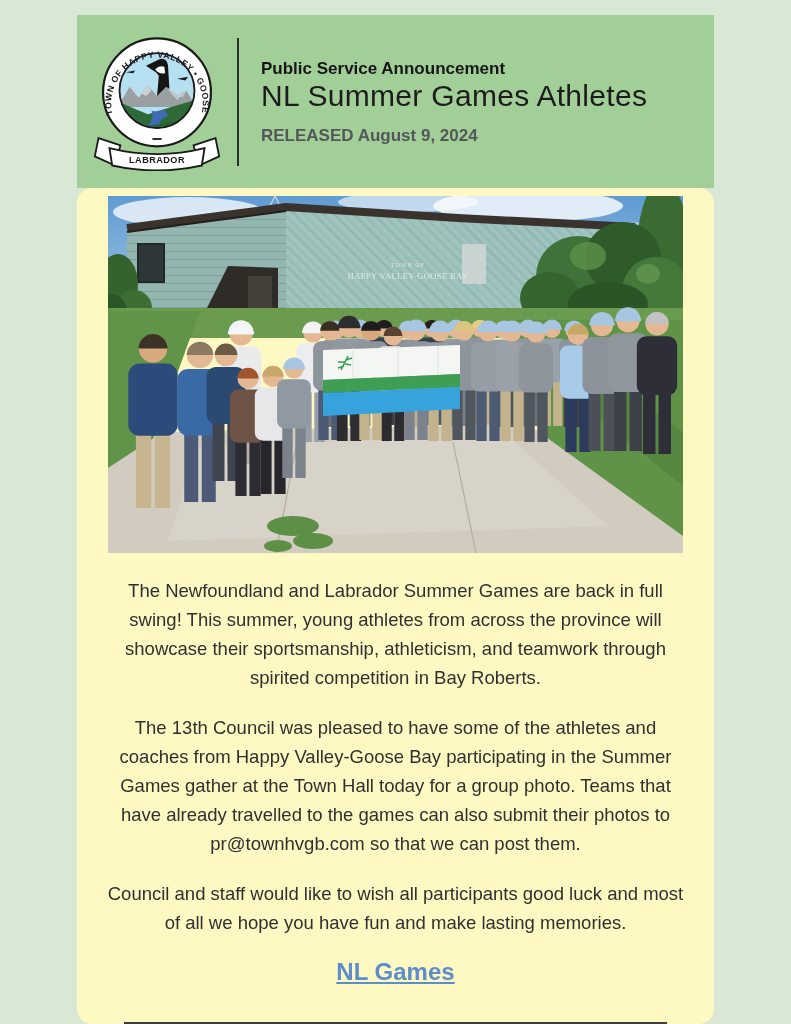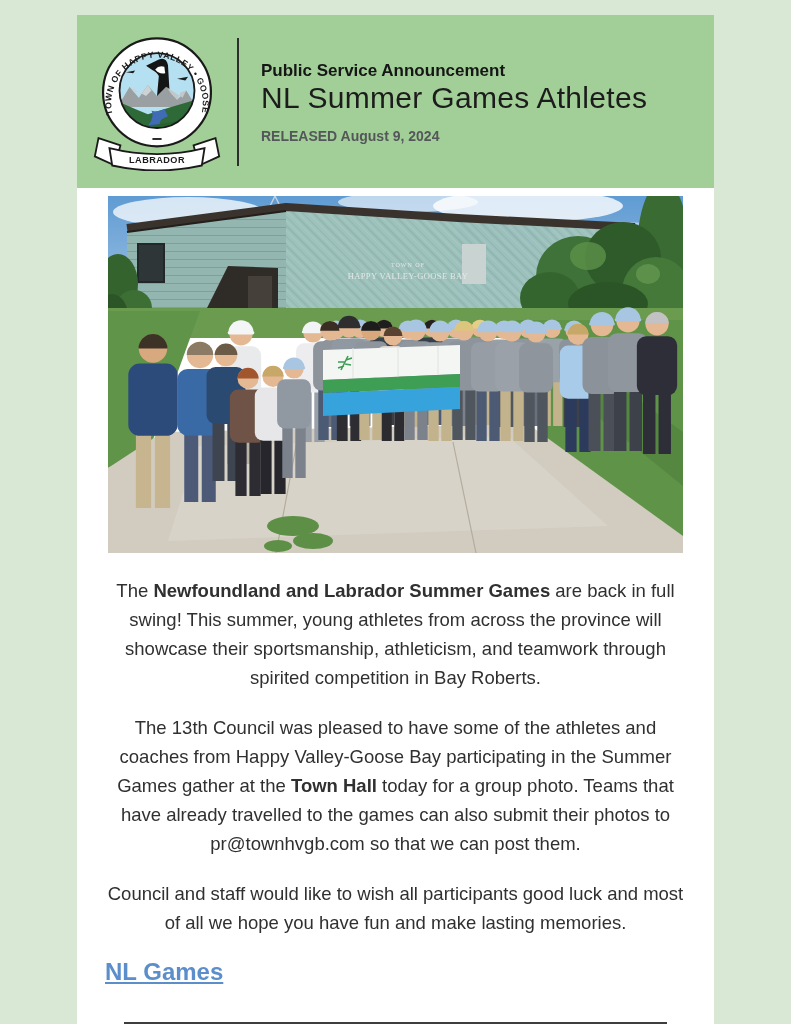--- a/index.html
+++ b/index.html
@@ -14,35 +14,35 @@
   .header-band{
     background:#a2cf98;height:173px;
     display:flex;align-items:center;padding-left:16px;box-sizing:border-box;
   }
   .logo-box{width:128px;flex:none;}
   .logo-box svg{display:block;width:128px;height:139px;}
   .header-sep{width:2px;height:128px;background:#2e2e2e;margin-left:16px;flex:none;}
   .header-text{margin-left:22px;padding-top:2px;}
   .eyebrow{font-size:17px;font-weight:700;color:#161616;margin:0 0 0;}
   .title{font-size:30px;font-weight:400;letter-spacing:.3px;color:#1c1c1c;margin:0;}
-  .released{font-size:14px;font-weight:700;color:#54575a;margin:13px 0 0;}
+  .released{font-size:17px;font-weight:700;color:#54575a;margin:13px 0 0;}
   
   .body-card{
-    background:#ffffff;height:836px;box-sizing:border-box;
-    padding-top:8px;overflow:hidden;
+    background:#fef9c3;height:836px;box-sizing:border-box;
+    padding-top:8px;overflow:hidden;border-radius:15px;
   }
   .photo-wrap{width:575px;height:357px;margin:0 auto;overflow:hidden;}
   .photo-wrap svg{display:block;}
   .content{padding:23px 28px 0;}
   .content p{
     font-size:18.5px;line-height:29px;color:#303030;
     text-align:center;margin:0 0 21px;
   }
-  .content p .b{font-weight:700;}
-  .link-row{text-align:left;margin-top:18px;line-height:28px;}
+  .content p .b{font-weight:400;}
+  .link-row{text-align:center;margin-top:18px;line-height:28px;}
   .link-row a{color:#5b8ecb;font-size:24px;font-weight:700;text-decoration:underline;cursor:pointer;}
   .divider{border:none;border-top:3px solid #3d3d3d;margin:33px 19px 0;}
 </style>
 </head>
 <body>
 
 <div class="page">
   <div class="column">
 
     <div class="header-band">

